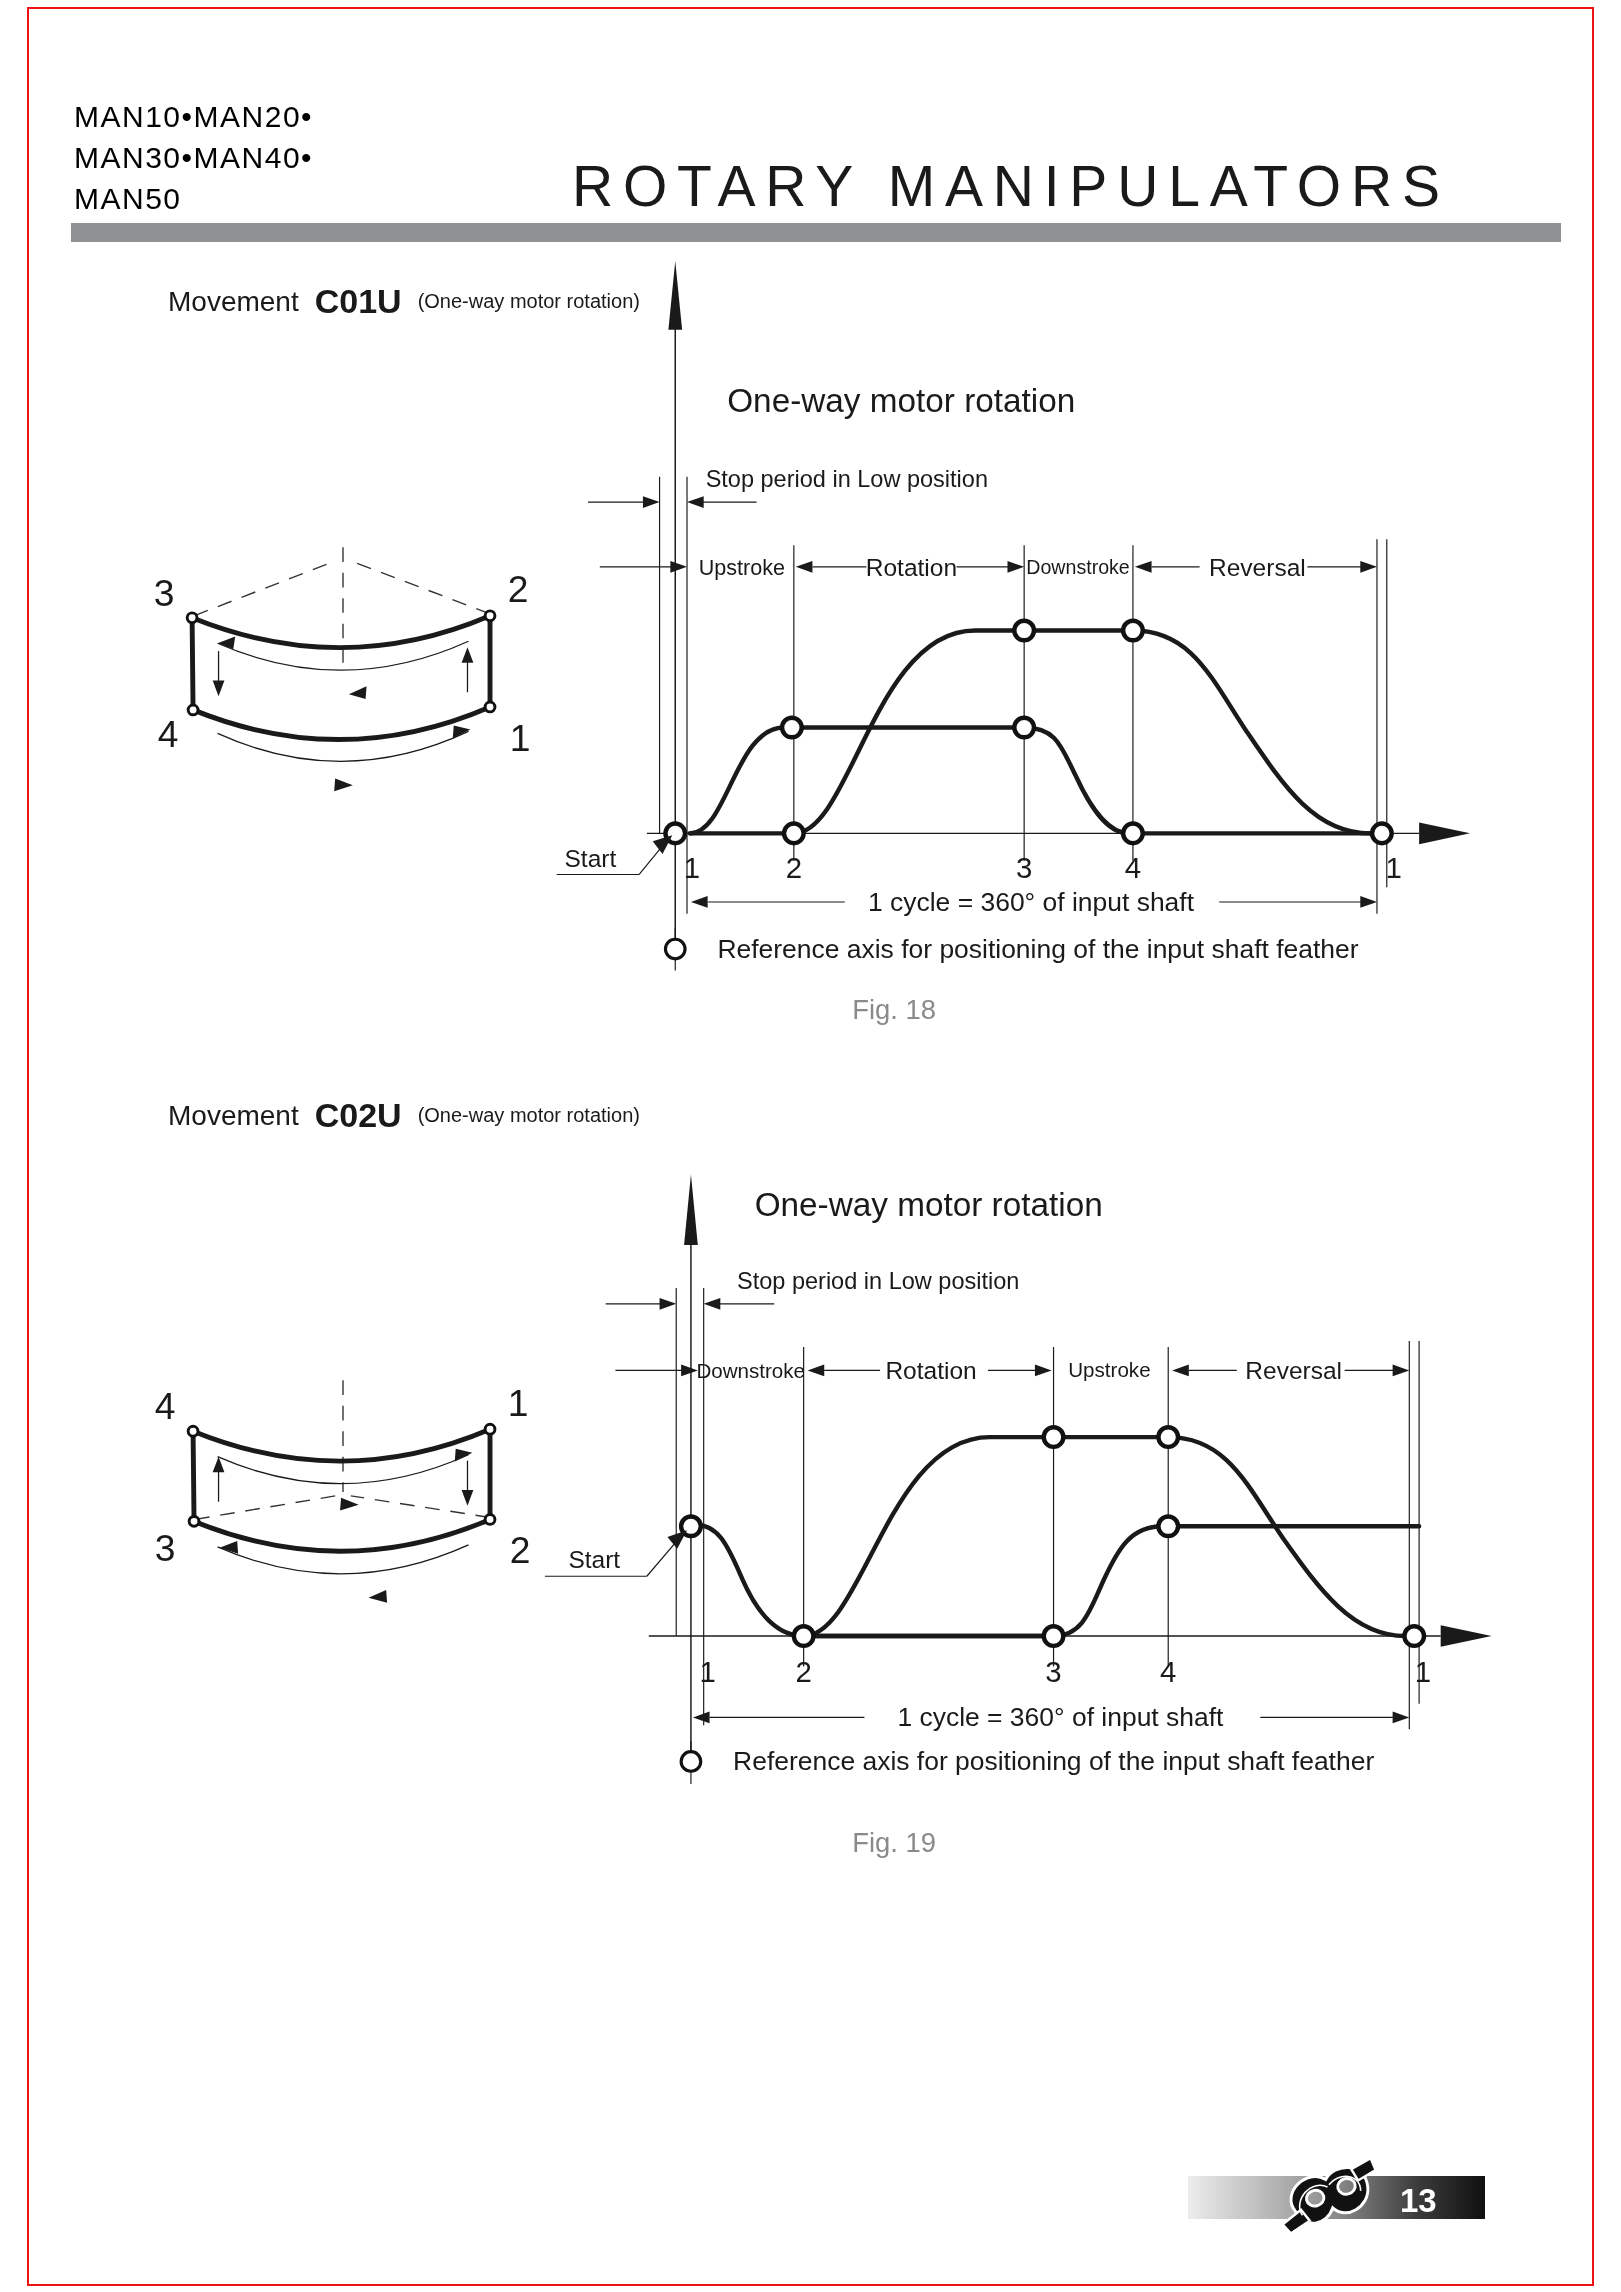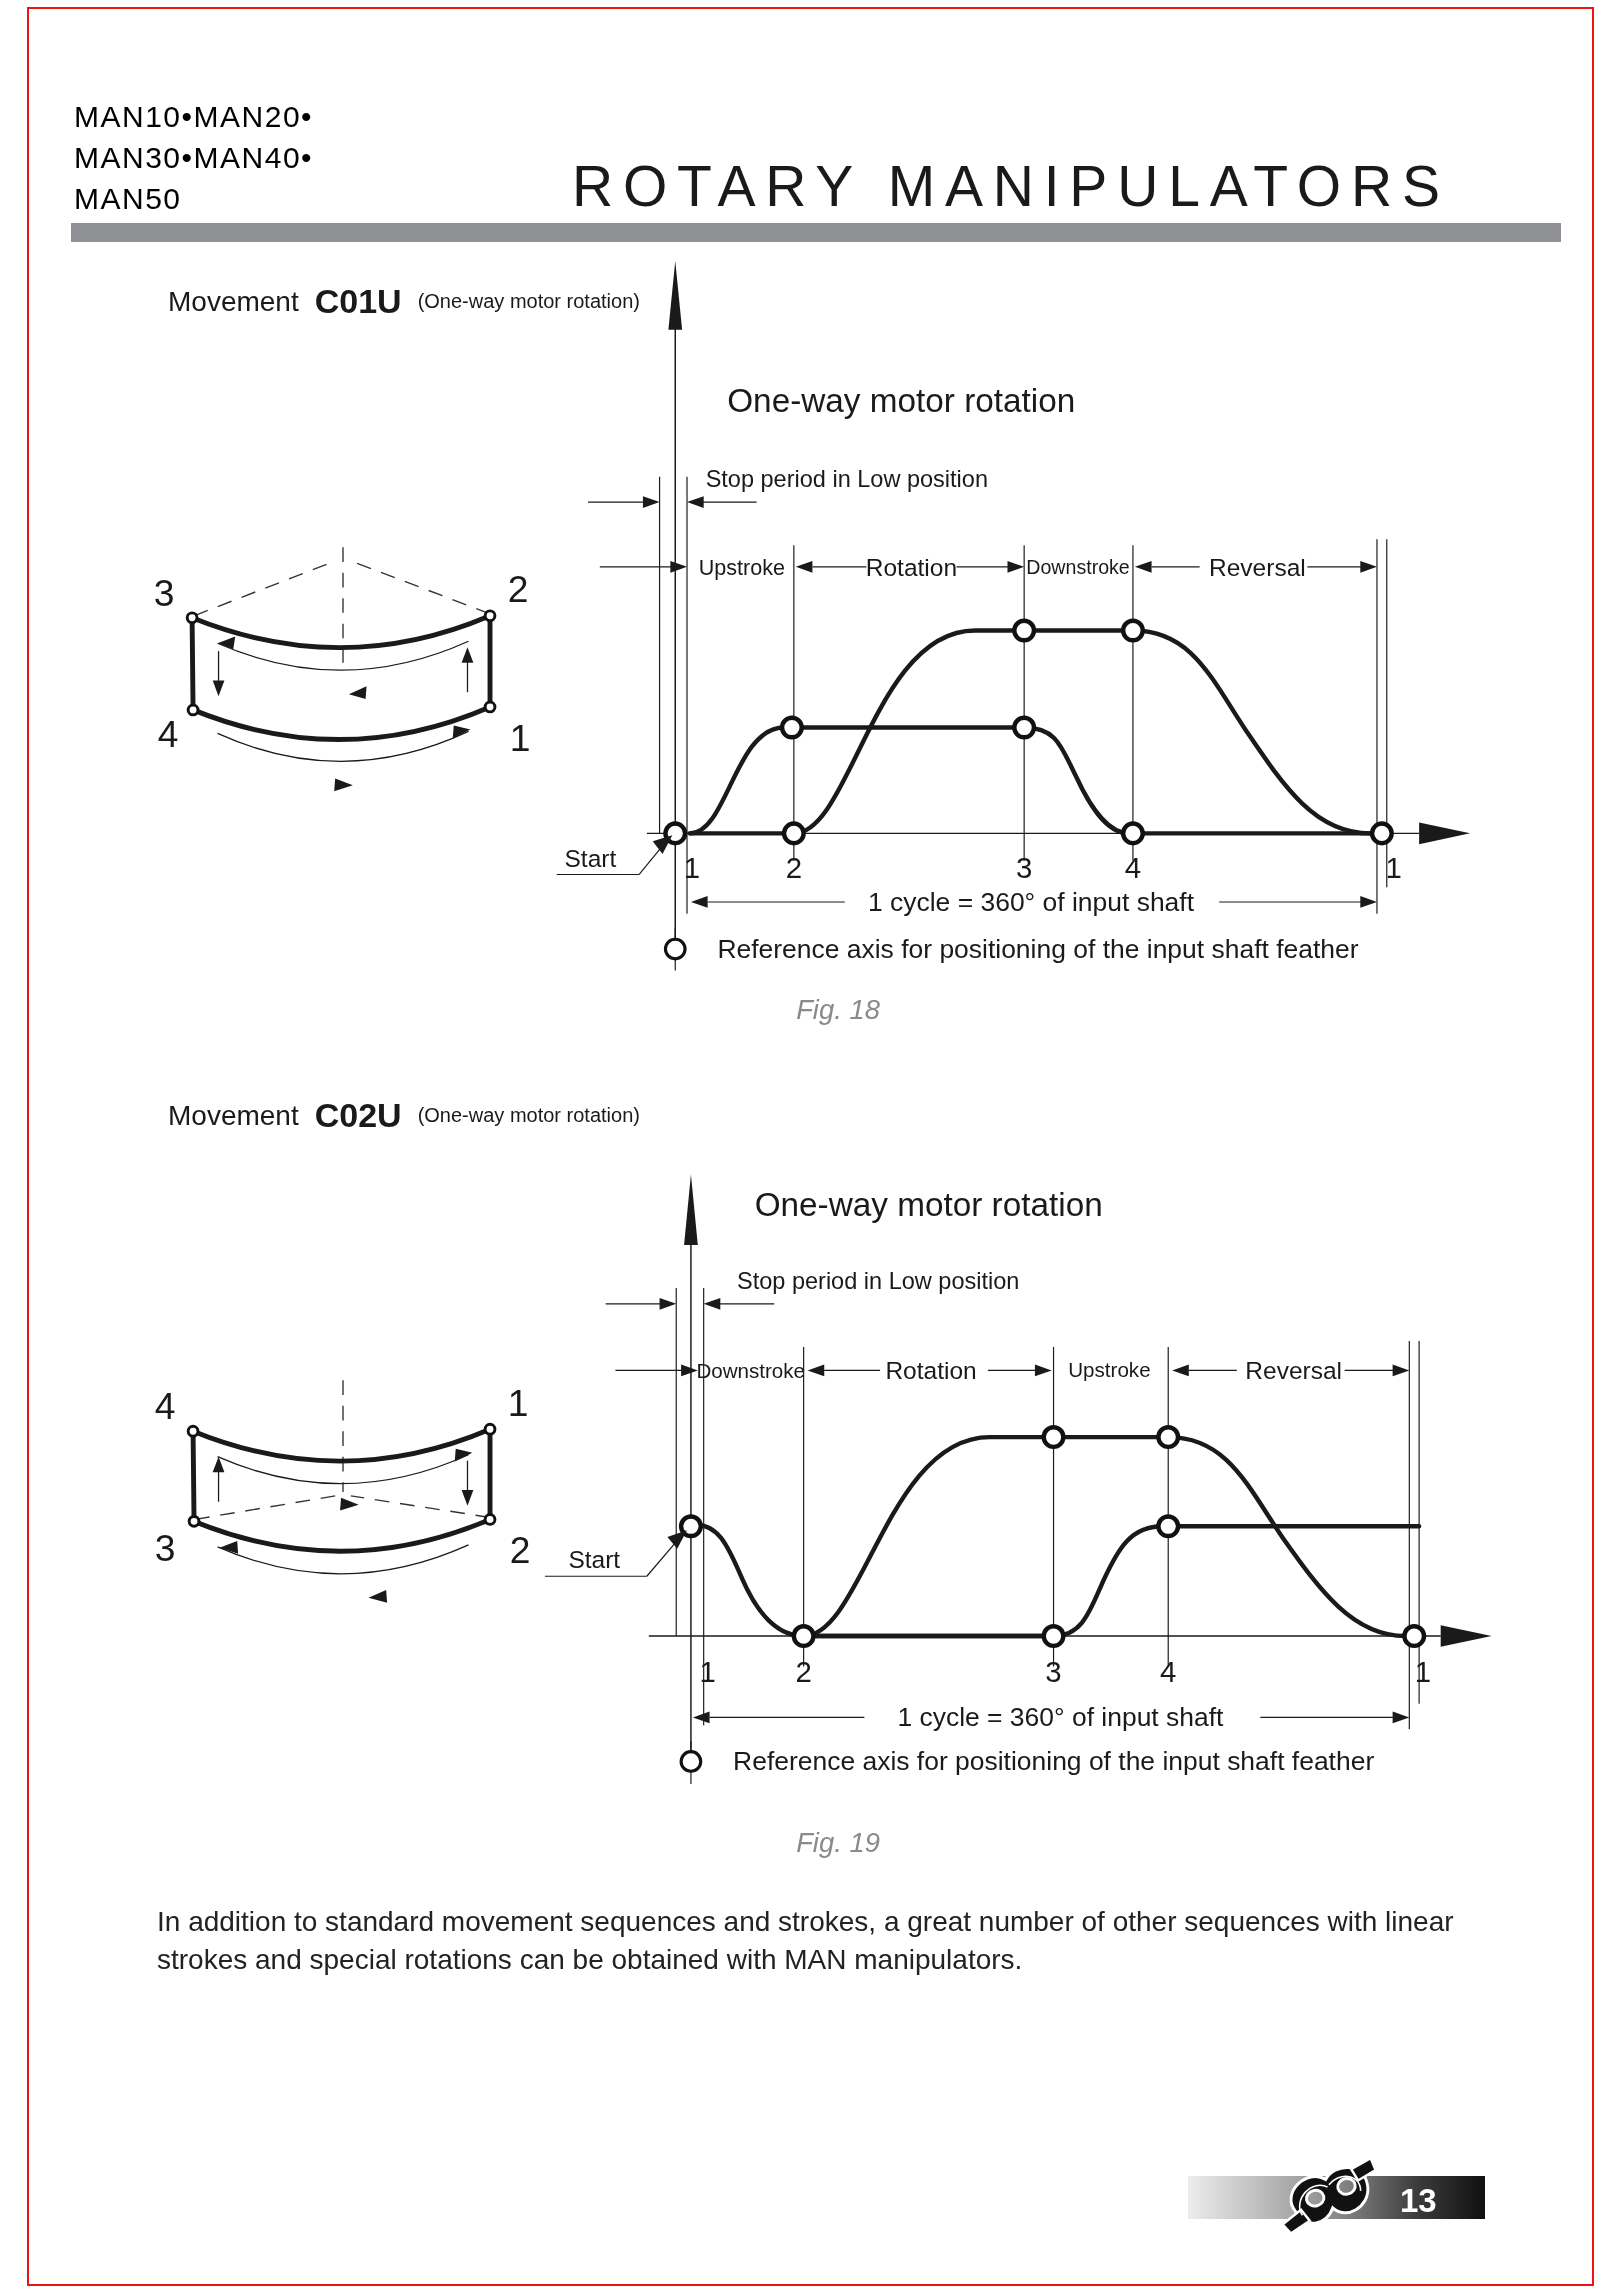--- a/index.html
+++ b/index.html
@@ -11,21 +11,21 @@
           letter-spacing:1.5px;color:#000000;}
   .doc-title{position:absolute;left:572px;top:153px;font-size:57px;letter-spacing:9.8px;
              color:#1a1a1a;white-space:nowrap;}
   .gray-bar{position:absolute;left:71px;top:223px;width:1490px;height:18.6px;background:#909194;}
   .section-heading{position:absolute;left:152px;top:247px;font-size:30px;font-weight:bold;
                    letter-spacing:2px;color:#98989b;}
   .movement-row{position:absolute;left:168px;display:flex;align-items:center;gap:16px;white-space:nowrap;}
   .movement-row .mv-label{font-size:28px;}
   .movement-row .mv-code{font-size:34px;font-weight:bold;}
   .movement-row .mv-note{font-size:20px;}
-  .fig-caption{position:absolute;width:196px;text-align:center;font-size:27.4px;color:#8a8a8a;font-style:italic;}
+  .fig-caption{position:absolute;width:196px;text-align:right;font-size:27.4px;color:#8a8a8a;}
   .paragraph{position:absolute;left:157px;top:1903px;width:1318px;font-size:28px;
              line-height:38px;color:#222;}
   .footer-bar{position:absolute;left:1188px;top:2176px;width:297px;height:43px;
               background:linear-gradient(90deg,#ececec 0%,#c2c2c2 22%,#8a8a8a 50%,#3a3a3a 78%,#101010 100%);}
   .page-number{position:absolute;left:1400px;top:2182px;font-size:33px;font-weight:bold;color:#ffffff;}
   .logo-wrap{position:absolute;left:1274px;top:2156px;width:108px;height:82px;}
   svg.diagram{position:absolute;left:0;top:0;}
   .ln{stroke:#1a1a1a;stroke-width:1.5;fill:none;}
   .thin{stroke:#1a1a1a;stroke-width:1.2;fill:none;}
   .curve{stroke:#1a1a1a;stroke-width:4.5;fill:none;stroke-linecap:round;}
@@ -270,21 +270,20 @@
 
       <line class="thin" x1="705" y1="1776" x2="705" y2="1820"></line>
       <circle class="legend-circ" cx="705" cy="1797" r="10"></circle>
       <text class="t27" x="748" y="1806">Reference axis for positioning of the input shaft feather</text>
     </g>
   </svg>
 
   <div class="fig-caption" style="left:740px;top:994px;">Fig. 18</div>
   <div class="fig-caption" style="left:740px;top:1827px;">Fig. 19</div>
 
-  <div class="paragraph">In addition to standard movement sequences and strokes, a great number of other sequences with linear strokes and special rotations can be obtained with MAN manipulators.</div>
 
   <div class="footer-bar"></div>
   <div class="logo-wrap">
     <svg width="108" height="82" viewBox="-55 -42 110 84">
       <g transform="rotate(-14)">
         <path d="M-36,6 C-46,-16 -14,-34 2,-18 C14,-32 46,-26 42,0 C39,20 12,28 2,12 C-8,28 -31,27 -36,6 Z
                  M-22,-2 a9,8 0 1 0 18,0 a9,8 0 1 0 -18,0 Z
                  M12,-6 a9,8 0 1 0 18,0 a9,8 0 1 0 -18,0 Z" fill="#111" fill-rule="evenodd" stroke="#ffffff" stroke-width="3"></path>
         <polygon points="-52,16 -30,6 -24,19 -46,27" fill="#111" stroke="#ffffff" stroke-width="2.5"></polygon>
         <polygon points="30,-22 52,-28 54,-15 34,-9" fill="#111" stroke="#ffffff" stroke-width="2.5"></polygon>

